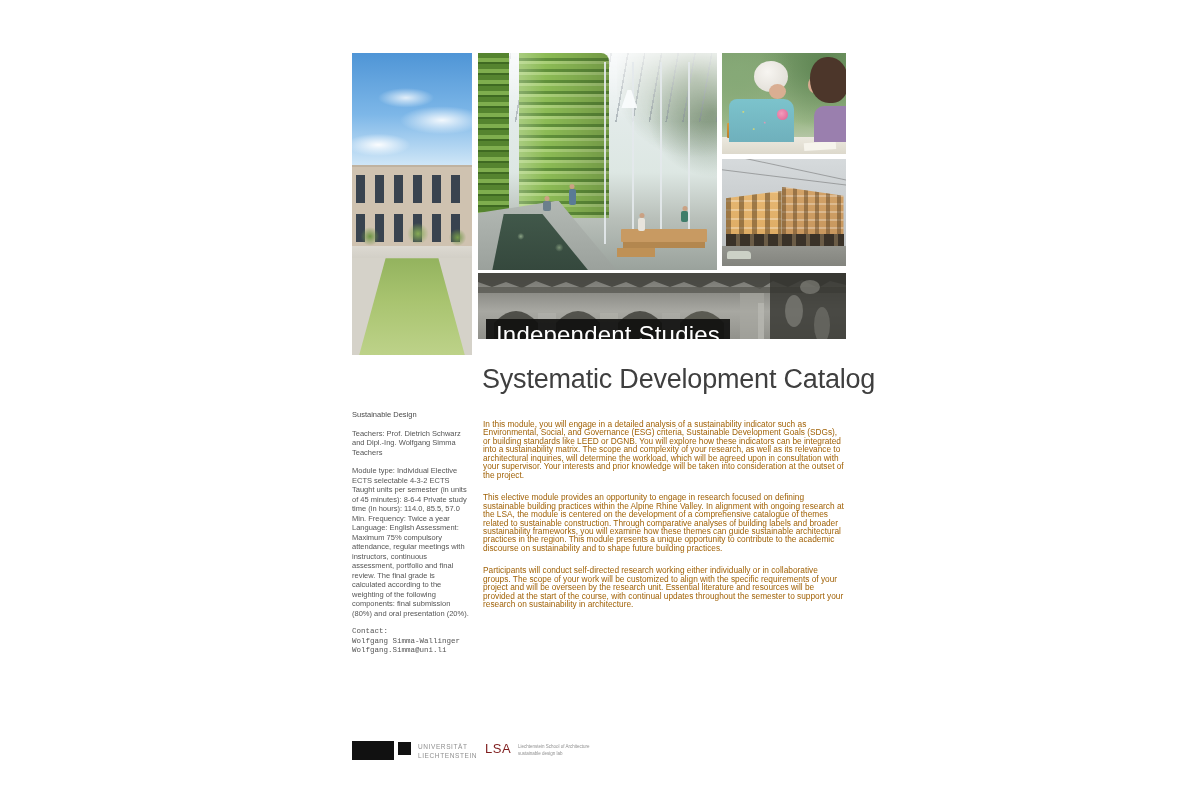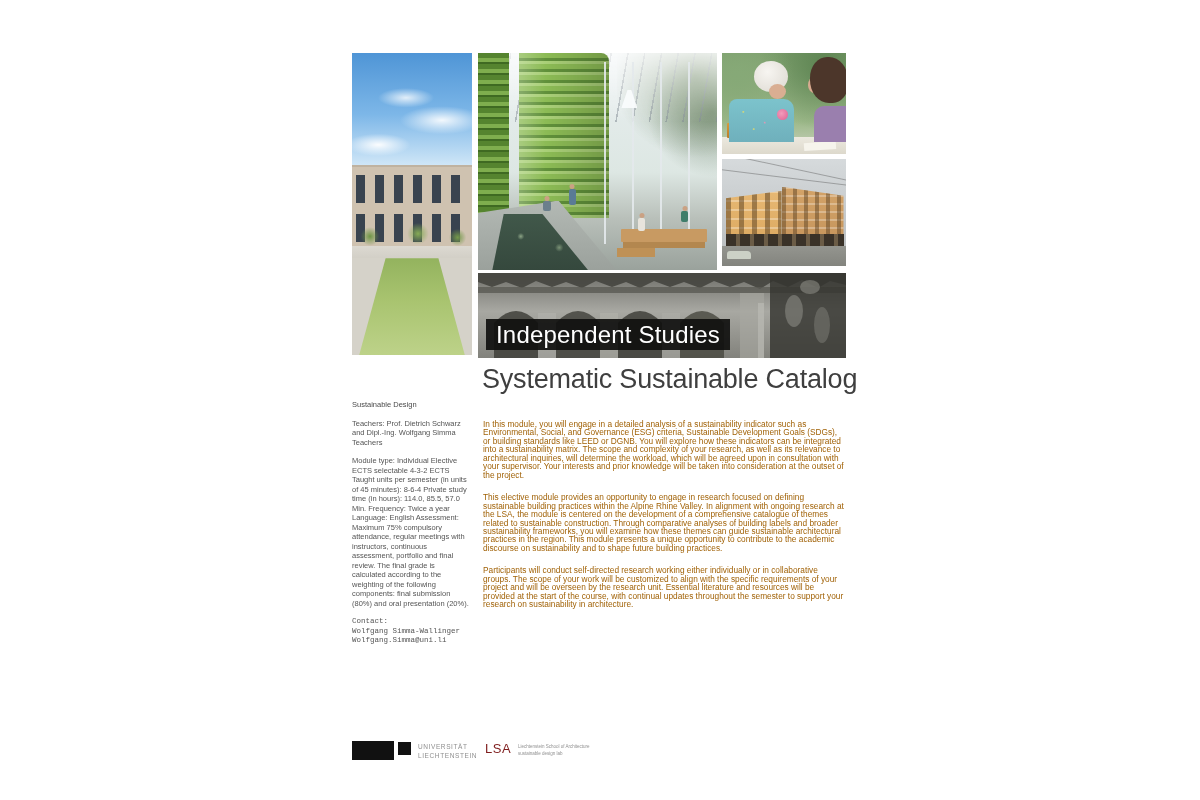--- a/index.html
+++ b/index.html
@@ -124,29 +124,29 @@
       repeating-linear-gradient(90deg,rgba(85,60,30,.45) 0 4px,rgba(0,0,0,0) 4px 11px),
       repeating-linear-gradient(180deg,rgba(255,255,255,.28) 0 2px,rgba(0,0,0,0) 2px 8px),
       linear-gradient(#d3a368,#c6955c);}
   .prb-shops{position:absolute;left:3%;right:2%;top:70%;height:11%;
     background:repeating-linear-gradient(90deg,#3a3228 0 10px,#6b5c46 10px 14px);}
   .prb-street{position:absolute;left:0;right:0;bottom:0;height:19%;
     background:linear-gradient(#94958f,#83847e);}
   .prb-car{position:absolute;left:4%;bottom:7%;width:24px;height:8px;border-radius:3px 4px 1px 1px;background:#ccd1c6;}
 
   
-  #photo-cathedral{left:478px;top:273px;width:368px;height:85px;background:#0c4a6e;}
+  #photo-cathedral{left:478px;top:273px;width:368px;height:66px;background:#0c4a6e;}
   #photo-cathedral svg{position:absolute;inset:0;}
   .banner{position:absolute;left:8px;top:46px;height:31px;display:flex;align-items:center;
     padding:0 10px;background:rgba(16,16,15,.92);}
   .banner-text{color:#ffffff;font-size:24px;letter-spacing:.2px;white-space:nowrap;}
 
   
   .main-title{left:482px;top:364px;font-size:27px;color:#3f3f3f;letter-spacing:-.2px;}
-  .sidebar{left:352px;top:400px;width:118px;color:#555;}
+  .sidebar{left:352px;top:410px;width:118px;color:#555;}
   .sidebar-heading{font-size:11.5px;color:#4a4a4a;margin:0 0 17px 0;}
   .sidebar p{font-size:7.5px;line-height:1.27;margin:0 0 9px 0;}
   .contact{white-space:pre-line;font-family:Liberation Mono, monospace;}
   .main-text{left:483px;top:420px;width:362px;color:#a16207;}
   .main-text p{font-size:8.3px;line-height:1.02;margin:0 0 14px 0;}
 
   
   .uni-logo{left:352px;top:741px;display:flex;align-items:flex-start;}
   .uni-bar{width:42px;height:19px;background:#111;}
   .uni-square{width:13px;height:13px;background:#111;margin-left:4px;margin-top:1px;}
@@ -238,21 +238,21 @@
     <ellipse cx="316" cy="38" rx="9" ry="16" fill="#8b8b84" opacity="0.6"></ellipse>
     <ellipse cx="344" cy="52" rx="8" ry="18" fill="#77776f" opacity="0.6"></ellipse>
     <ellipse cx="332" cy="14" rx="10" ry="7" fill="#9a9a92" opacity="0.5"></ellipse>
     <rect x="280" y="30" width="6" height="55" fill="#c2c2bb" opacity="0.5"></rect>
   </svg>
   <div class="banner">
     <span class="banner-text">Independent Studies</span>
   </div>
 </div>
 
-<div class="abs main-title">Systematic Sustainable Catalog</div>
+<div class="abs main-title">Systematic Development Catalog</div>
 
 <div class="abs sidebar">
   <p class="sidebar-heading">Sustainable Design</p>
   <p>Teachers: Prof. Dietrich Schwarz and Dipl.-Ing. Wolfgang Simma Teachers</p>
   <p>Module type: Individual Elective ECTS selectable 4-3-2 ECTS Taught units per semester (in units of 45 minutes): 8-6-4 Private study time (in hours): 114.0, 85.5, 57.0 Min. Frequency: Twice a year Language: English Assessment: Maximum 75% compulsory attendance, regular meetings with instructors, continuous assessment, portfolio and final review. The final grade is calculated according to the weighting of the following components: final submission (80%) and oral presentation (20%).</p>
   <p class="contact">Contact:
 Wolfgang Simma-Wallinger
 Wolfgang.Simma@uni.li</p>
 </div>
 

